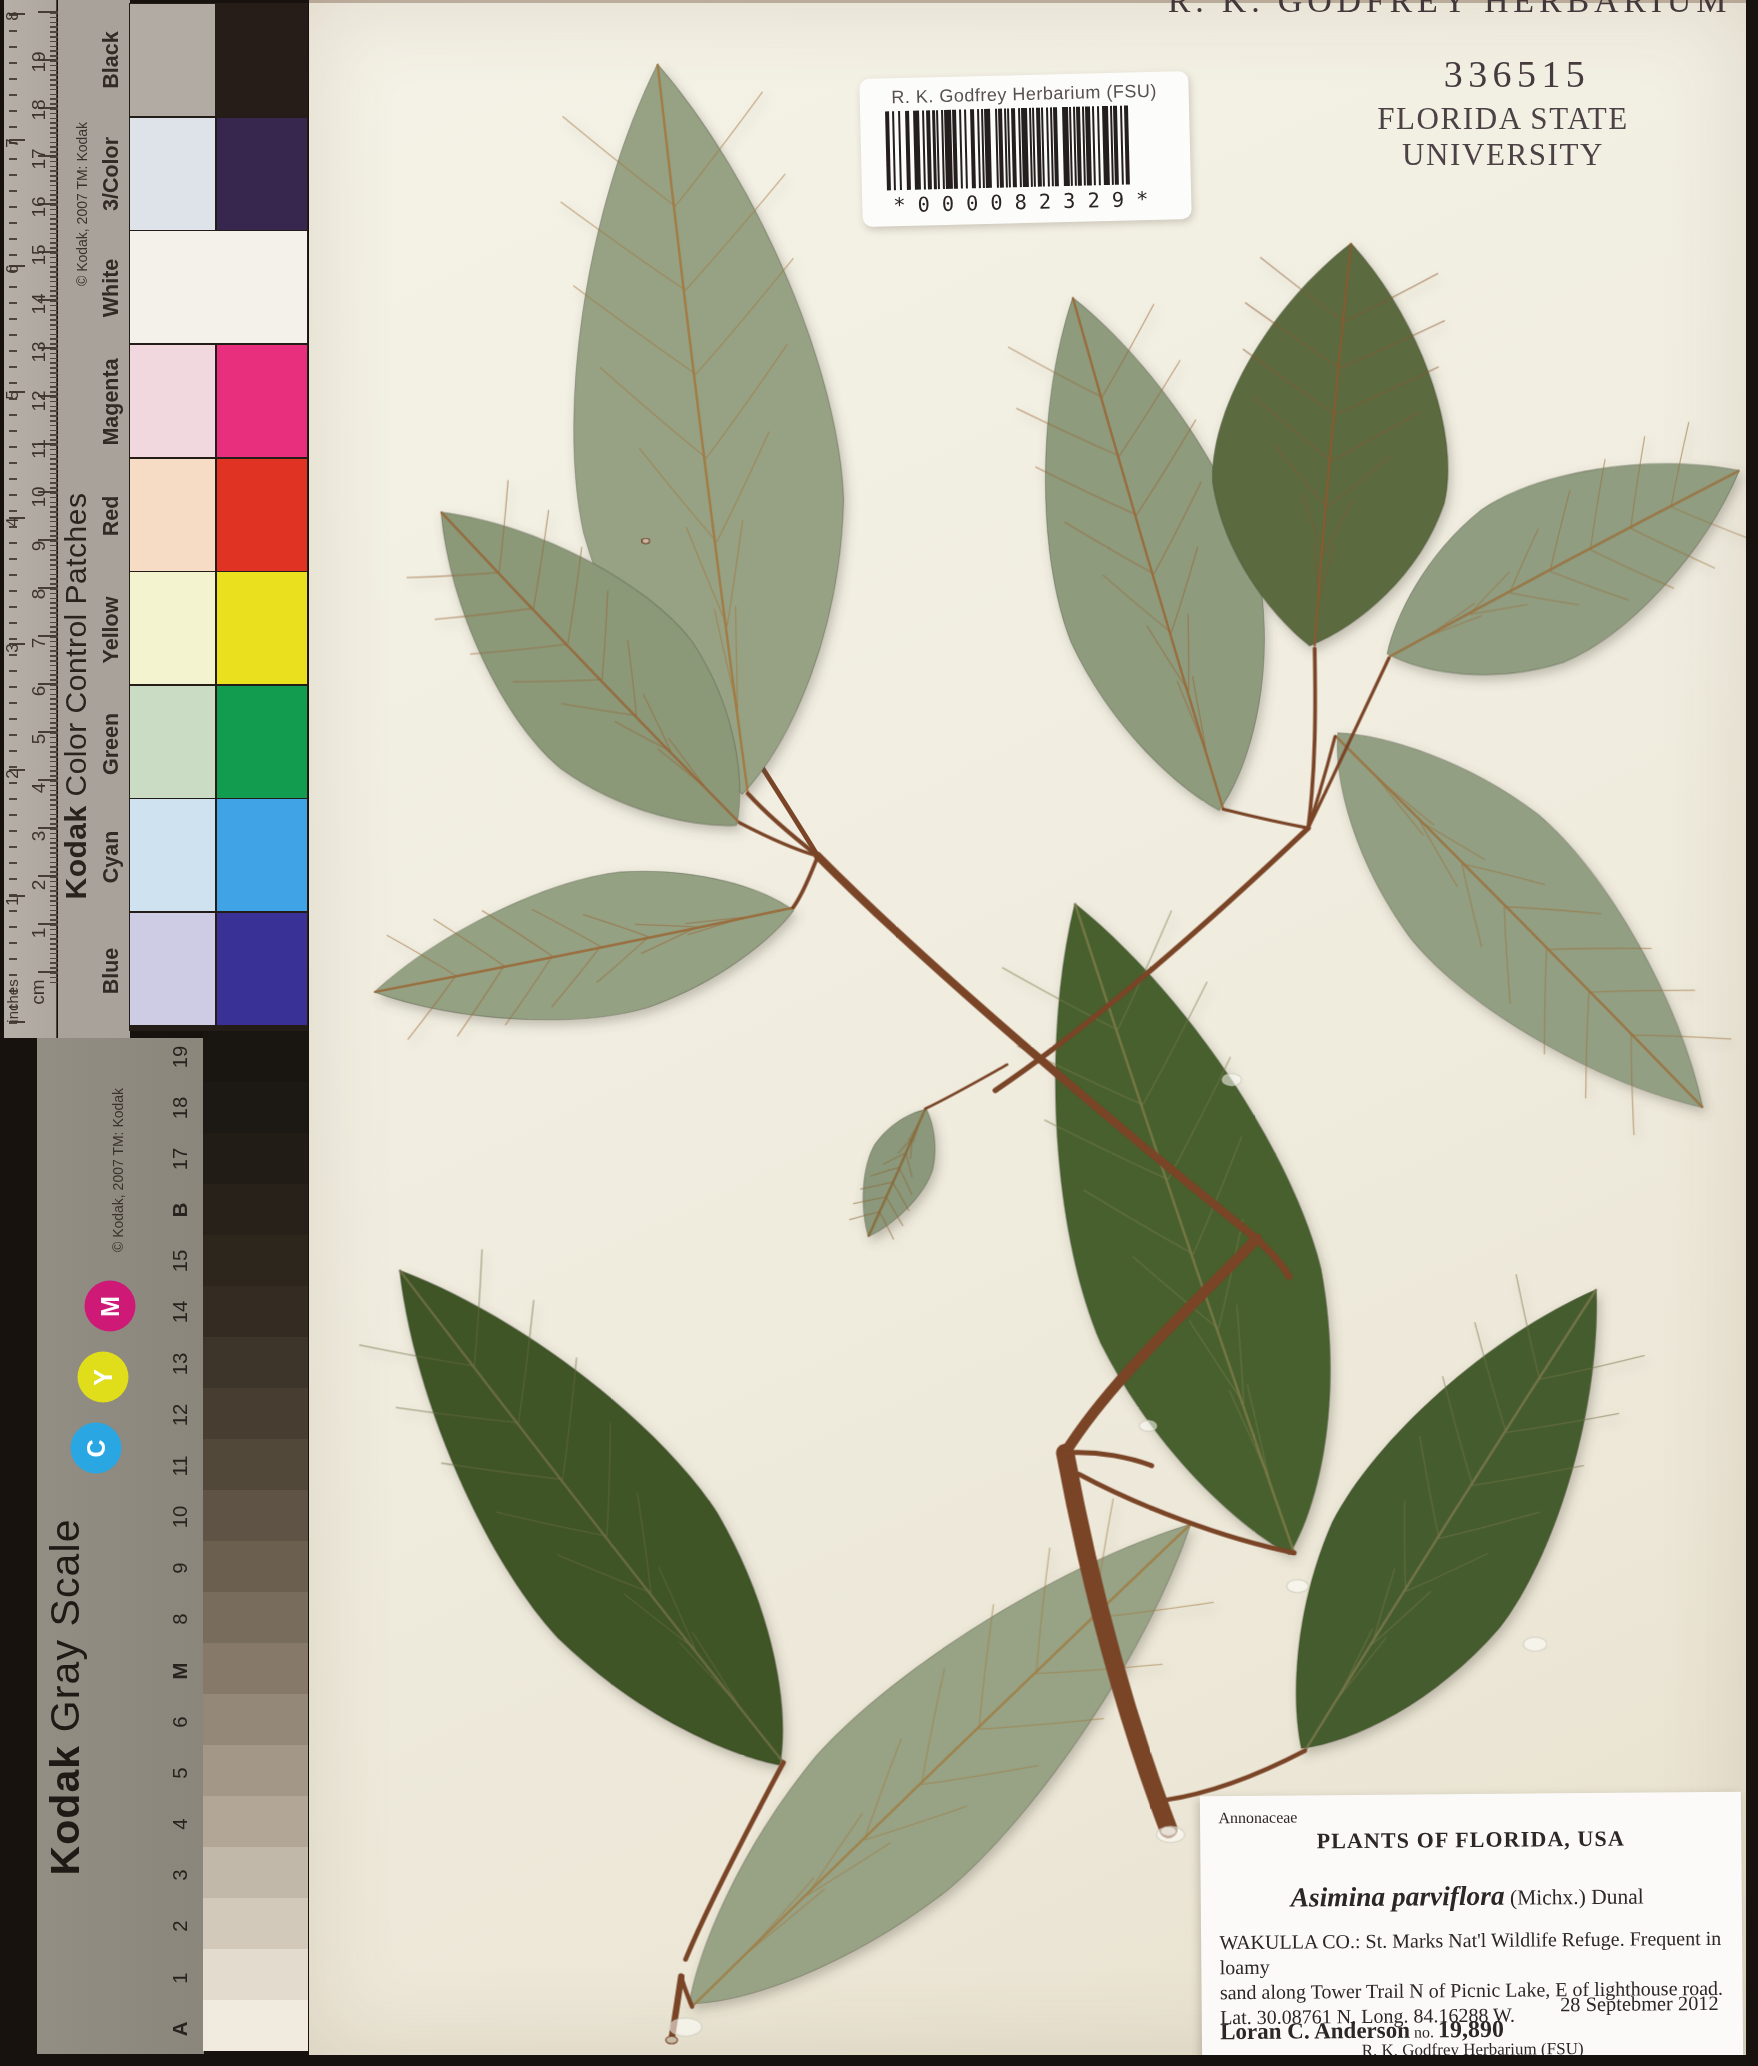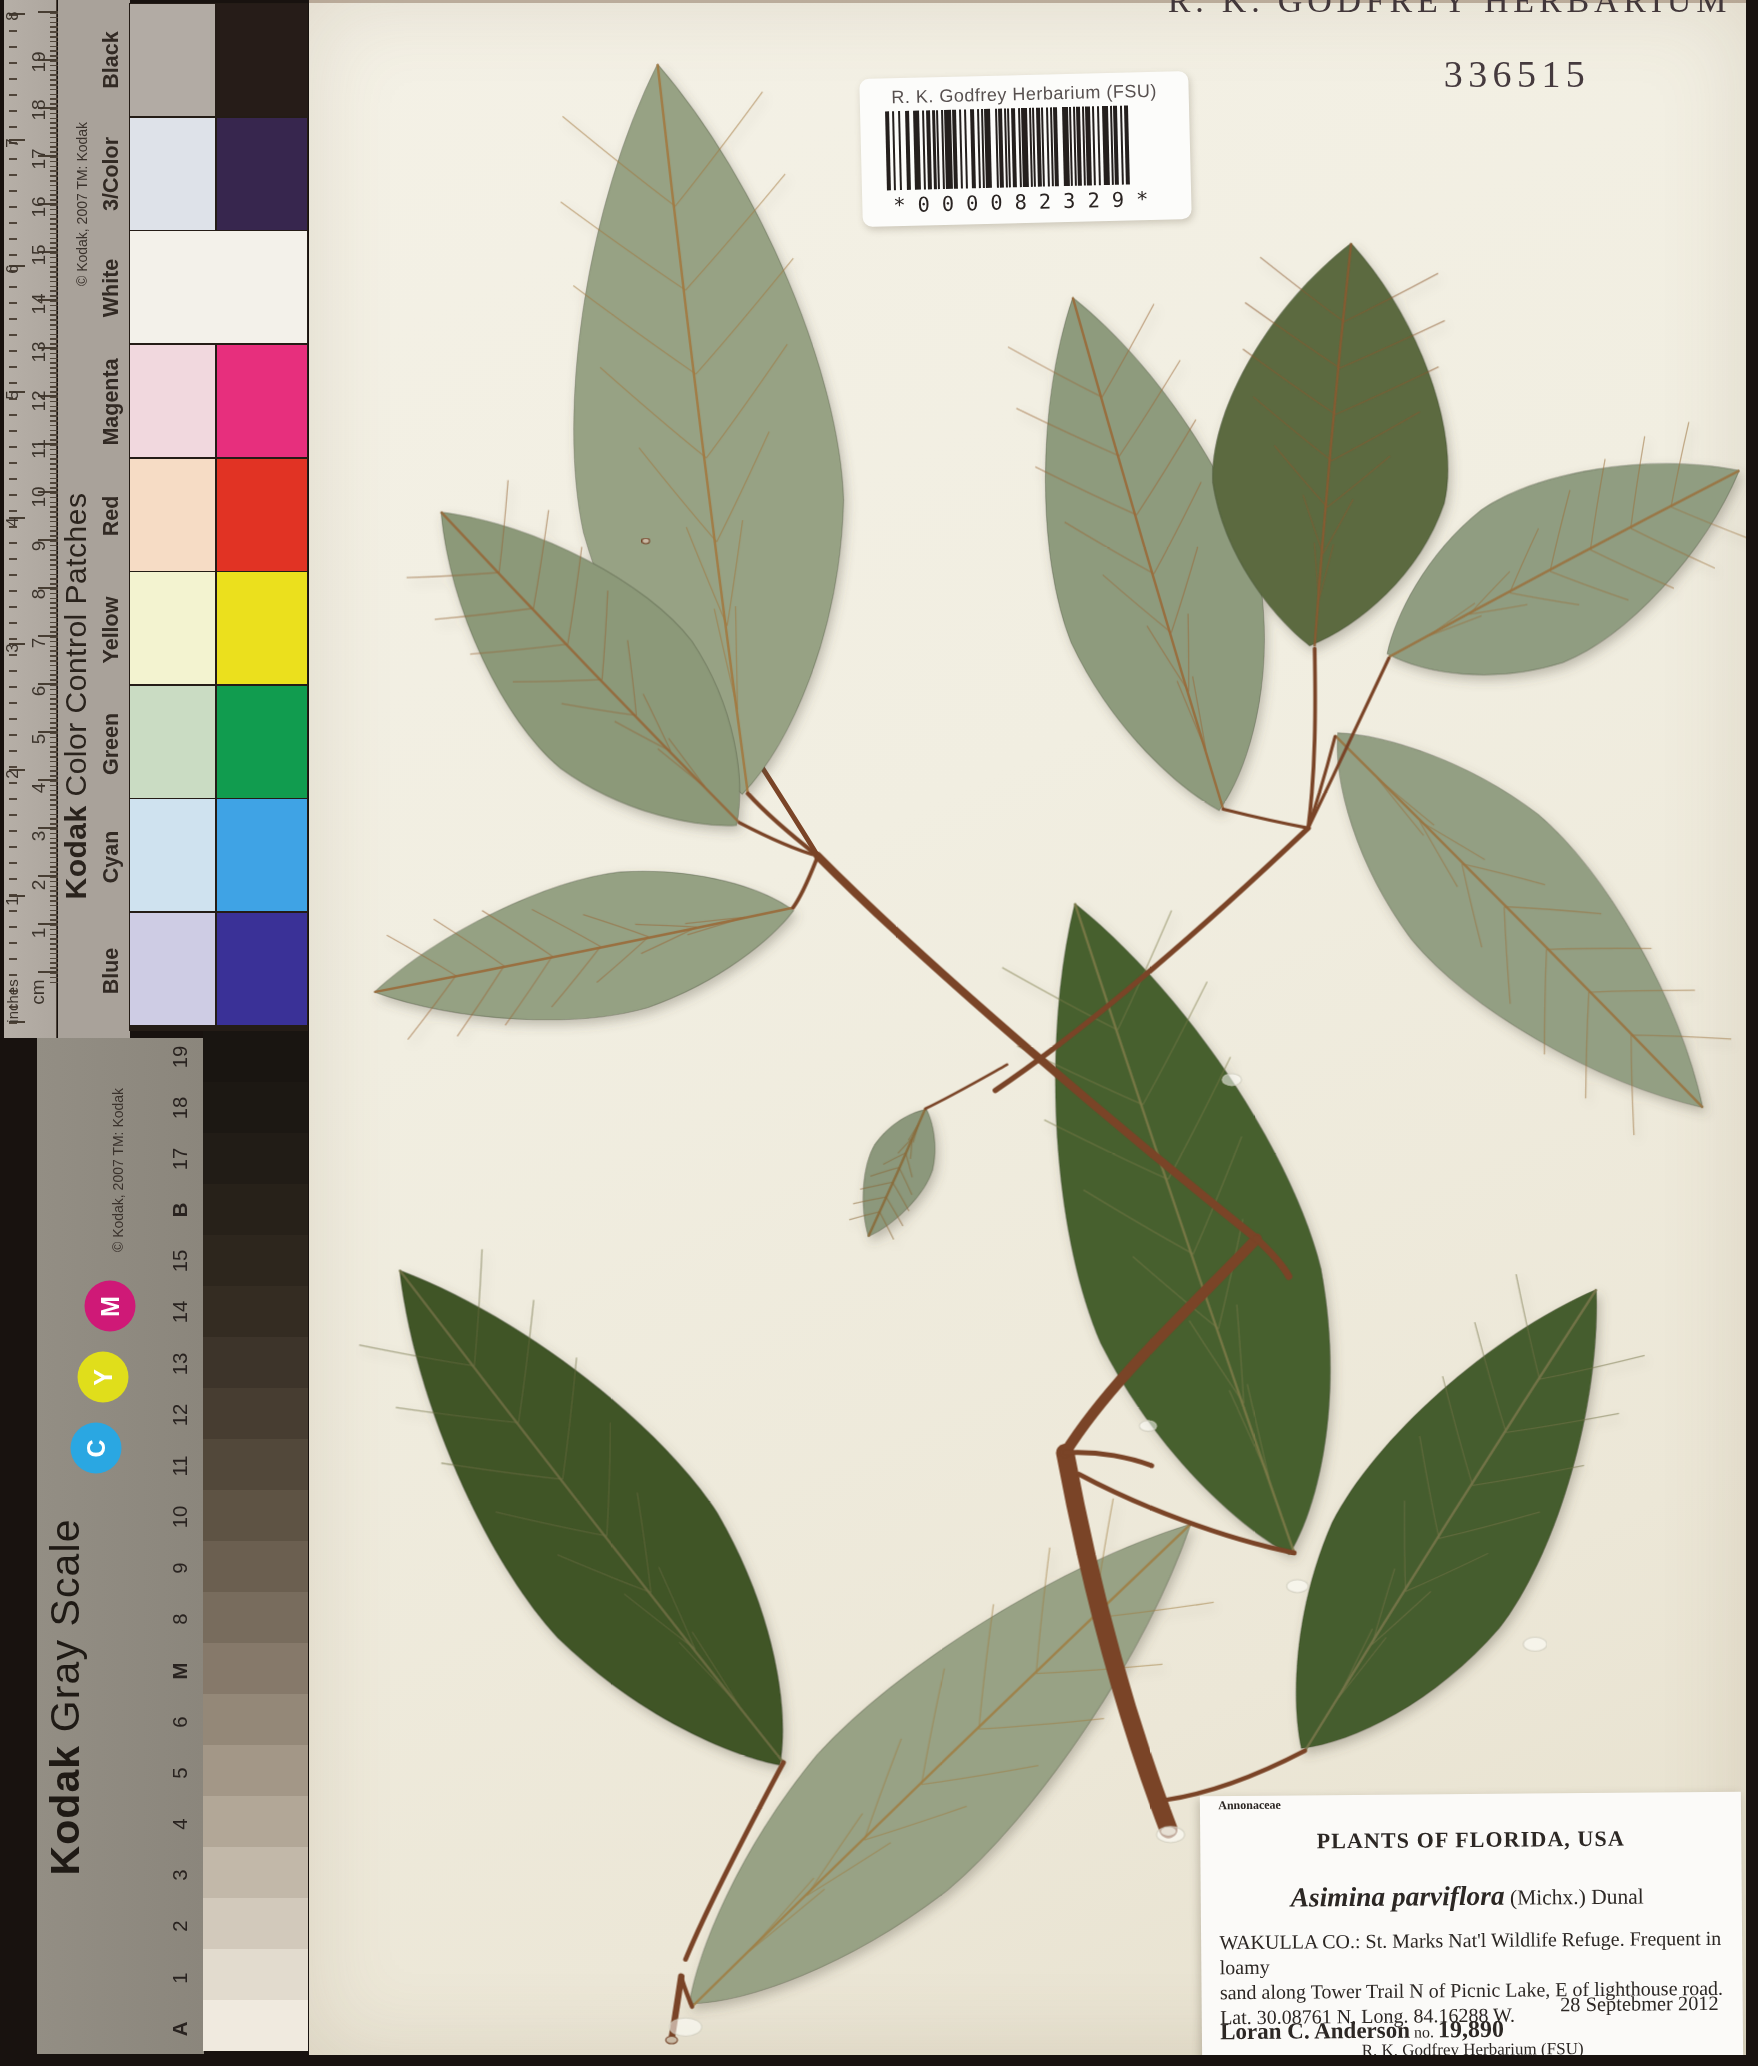--- a/index.html
+++ b/index.html
@@ -22,21 +22,21 @@
   #barcode-title{position:absolute;left:0;top:8.6px;width:100%;text-align:center;
       font-size:18px;color:#57504f;letter-spacing:0.5px;}
   #barcode-bars{position:absolute;left:25px;top:33px;width:280px;height:79px;display:flex;align-items:stretch;}
   #barcode-bars span{display:block;height:100%;}
   #barcode-value{position:absolute;left:0;top:115px;width:100%;text-align:center;
       font-family:"DejaVu Sans Mono",monospace;font-size:20.4px;letter-spacing:12px;color:#2a2422;}
   
   #det-card{position:absolute;left:892px;top:1794px;width:541px;height:265px;background:#fbfaf8;
       transform:rotate(-.5deg);box-shadow:-2.2px 2.7px 8.6px rgba(90,80,60,.28);
       font-family:"Liberation Serif",serif;color:#2c2724;}
-  #det-family{position:absolute;left:18.3px;top:2px;font-size:12px;font-weight:bold;}
+  #det-family{position:absolute;left:18.3px;top:13px;font-size:16px;}
   #det-heading{position:absolute;left:0;top:33px;width:100%;text-align:center;font-size:22px;font-weight:bold;letter-spacing:1.1px;}
   #det-species{position:absolute;left:90px;top:87px;font-size:21.5px;}
   #det-species .sp{font-style:italic;font-weight:bold;font-size:27.4px;}
   #det-locality{position:absolute;left:18.3px;top:134px;width:506px;font-size:20px;line-height:25px;}
   #det-date{position:absolute;right:24px;top:200px;font-size:20.4px;}
   #det-collector{position:absolute;left:18.3px;top:222px;font-size:16px;}
   #det-collector .nm{font-weight:bold;font-size:23px;}
   #det-collector .no{font-weight:bold;font-size:24px;}
   #det-credit{position:absolute;left:0;top:246px;width:100%;text-align:center;font-size:17px;}
   
@@ -75,20 +75,21 @@
 </style>
 </head>
 <body>
 
 <div id="photo">
 
   <div id="sheet">
     <div id="sheet-top-edge"></div>
     <div id="herbarium-title">R. K. GODFREY HERBARIUM</div>
     <div id="accession">336515</div>
+    <div id="university">FLORIDA STATE UNIVERSITY</div>
 
     <div id="barcode-card">
       <div id="barcode-title">R. K. Godfrey Herbarium (FSU)</div>
       <div id="barcode-bars">
           <span style="width: 4.2px; background: rgb(36, 31, 29); margin-right: 2.8px;"></span>
           <span style="width: 2.1px; background: rgb(36, 31, 29); margin-right: 4.2px;"></span>
           <span style="width: 2.1px; background: rgb(36, 31, 29); margin-right: 4.2px;"></span>
           <span style="width: 4.2px; background: rgb(36, 31, 29); margin-right: 4.2px;"></span>
           <span style="width: 6.3px; background: rgb(36, 31, 29); margin-right: 2.8px;"></span>
           <span style="width: 2.1px; background: rgb(36, 31, 29); margin-right: 1.4px;"></span>

